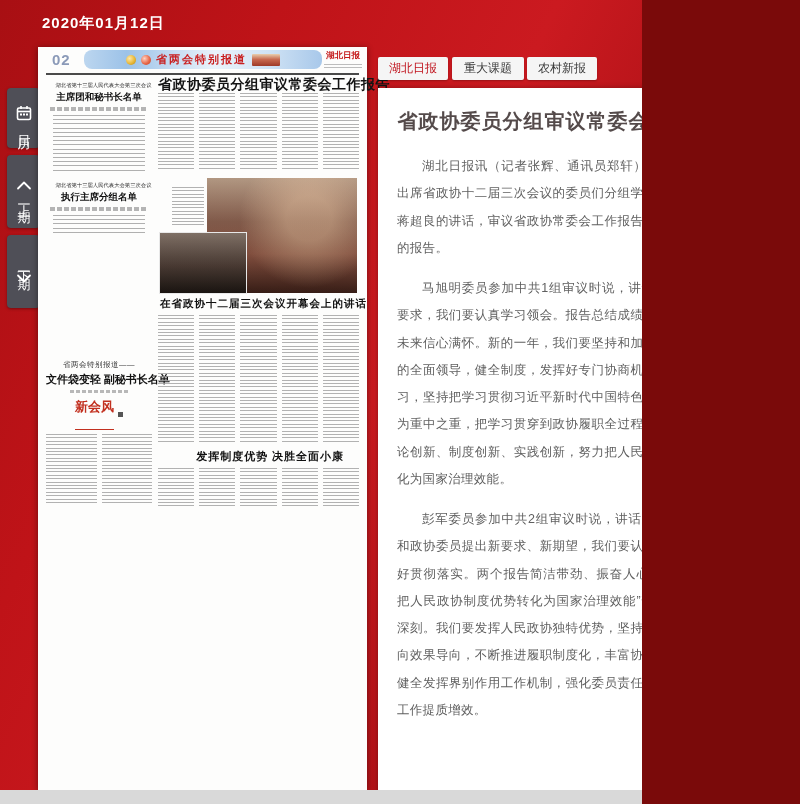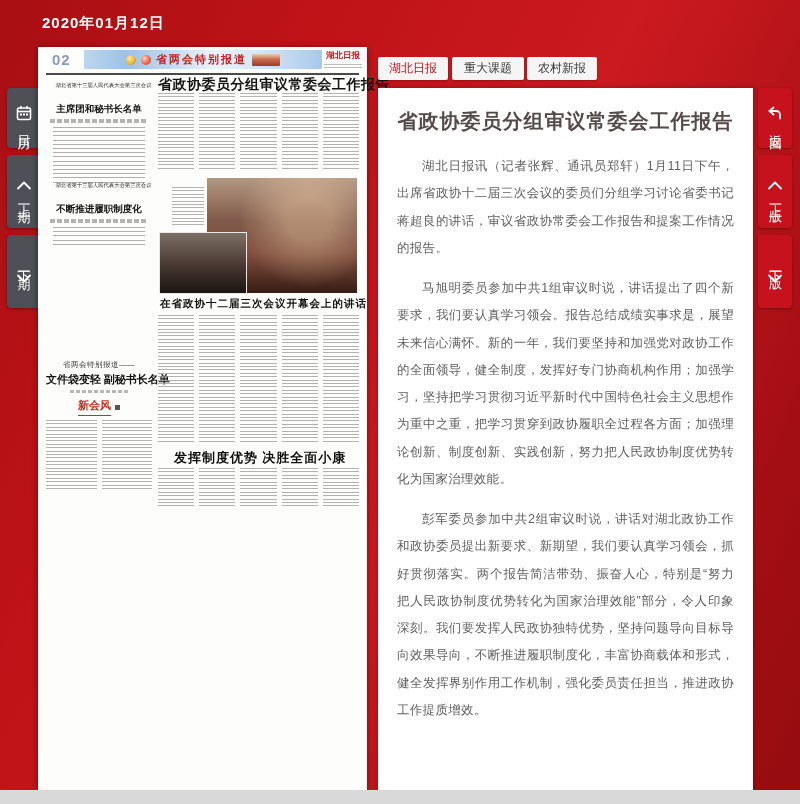--- a/index.html
+++ b/index.html
@@ -1,18 +1,18 @@
 <!DOCTYPE html>
 <html><head>
 <meta charset="utf-8">
 <style>
   html,body{margin:0;padding:0;}
   body{width:800px;height:804px;overflow:hidden;background:#7a0a0a;
        font-family:"Liberation Sans",sans-serif;}
-  .stage{position:relative;width:800px;height:804px;overflow:hidden;
+  .stage{position:relative;width:642px;height:804px;overflow:hidden;
          background:linear-gradient(115deg,#a80f13 0%,#bf1318 28%,#cb1a20 55%,#a30e13 85%,#950c10 100%);}
 
   
   .date{position:absolute;left:42px;top:14px;font-size:15px;font-weight:700;color:#ffffff;letter-spacing:1px;}
   .archive{position:absolute;left:652px;top:20px;height:24px;display:flex;align-items:center;gap:5px;
            background:#ffffff;border:none;border-radius:3px;padding:0 10px;cursor:pointer;
            font-size:12px;color:#c0121c;font-family:inherit;box-shadow:0 1px 2px rgba(0,0,0,.25);}
   .archive svg{color:#c0121c;}
 
   
@@ -27,61 +27,61 @@
   .ln-next{left:7px;top:235px;width:33px;height:73px;}
   .rn-back{left:758px;top:88px;width:34px;height:60px;}
   .rn-prev{left:758px;top:155px;width:34px;height:73px;}
   .rn-next{left:758px;top:235px;width:34px;height:73px;}
 
   
   .paper{position:absolute;left:38px;top:47px;width:329px;height:743px;background:#fdfdfc;
          box-shadow:0 1px 6px rgba(0,0,0,.45);cursor:pointer;}
   .pageno{position:absolute;left:14px;top:4px;font-size:15px;font-weight:700;color:#8b9ab8;letter-spacing:1px;}
   .banner{position:absolute;left:46px;top:3px;width:238px;height:19px;display:flex;align-items:center;
-          justify-content:center;gap:5px;border-radius:1px;
+          justify-content:center;gap:5px;border-radius:8px;
           background:linear-gradient(90deg,#bcd6ef 0%,#9cc2e8 18%,#eaf3fb 55%,#cfe2f4 78%,#a8c8ea 100%);}
   .banner-text{font-size:11px;font-weight:900;color:#c92020;letter-spacing:2px;
                font-family:"Liberation Serif",serif;white-space:nowrap;}
   .emblem{width:10px;height:10px;border-radius:50%;
           background:radial-gradient(circle at 35% 35%,#ffe9a8,#e8b83a 55%,#b5860f);}
   .emblem.red{background:radial-gradient(circle at 35% 35%,#ffd2c2,#e86a4a 55%,#c23a1f);}
   .building{width:28px;height:12px;border-radius:1px;
             background:linear-gradient(180deg,#e8cfae 0%,#c86a50 45%,#9e3a28 100%);}
   .masthead{position:absolute;left:286px;top:3px;width:38px;text-align:center;}
   .masthead .mname{font-size:8.5px;font-weight:900;color:#c41818;white-space:nowrap;
                    font-family:"Liberation Serif",serif;}
   .mast-lines{height:6px;margin-top:2px;
               background-image:repeating-linear-gradient(180deg,#bdbdbd 0,#bdbdbd 1px,transparent 1px,transparent 3px);}
   .hrule{position:absolute;left:8px;top:26px;width:313px;height:0;border-top:2px solid #4a4a4a;}
   .p-headline{position:absolute;left:120px;top:29px;width:201px;text-align:center;
               font-size:14px;font-weight:900;color:#141414;letter-spacing:0.5px;
               font-family:"Liberation Serif",serif;white-space:nowrap;}
 
   .sec{position:absolute;left:8px;width:106px;text-align:center;}
   .sec-meeting{font-size:6.5px;color:#2a2a2a;white-space:nowrap;transform:scale(.82);transform-origin:center;}
-  .sec-title{font-size:9.5px;font-weight:900;color:#101010;margin-top:13px;
+  .sec-title{font-size:9.5px;font-weight:900;color:#101010;margin-top:1px;
              font-family:"Liberation Serif",serif;white-space:nowrap;}
   .sec-paren{height:4px;margin:3px 4px 0;
              background-image:repeating-linear-gradient(90deg,#b4b4b4 0 5px,transparent 5px 7px);}
   .names{margin:4px 7px 0;
          background-image:repeating-linear-gradient(180deg,#8f8f8f 0,#8f8f8f 1px,transparent 1px,transparent 4.2px);
          opacity:.7;}
   .s1{top:34px;} .s1 .names{height:56px;}
   .s2{top:134px;} .s2 .names{height:18px;}
   .s3{top:189px;} .s3 .names{height:33px;}
   .s4{top:257px;} .s4 .names{height:18px;}
 
   .feature{position:absolute;left:8px;top:313px;width:106px;text-align:center;}
   .f-kicker{font-size:7.5px;color:#333;letter-spacing:.5px;}
   .f-title{font-size:11px;font-weight:900;color:#121212;margin-top:2px;white-space:nowrap;
            font-family:"Liberation Serif",serif;}
   .f-byline{height:3px;margin:3px 24px 0;
             background-image:repeating-linear-gradient(90deg,#b8b8b8 0 4px,transparent 4px 6px);}
   .f-tagrow{margin-top:5px;display:flex;align-items:center;justify-content:center;gap:4px;}
-  .f-tag{font-size:11px;font-weight:700;color:#c2301f;border-bottom:1px solid #c2301f;padding-bottom:2px;}
+  .f-tag{font-size:13px;font-weight:700;color:#c2301f;border-bottom:1px solid #c2301f;padding-bottom:13px;}
   .f-tagsq{width:5px;height:5px;background:#555;}
   .f-cols{display:flex;gap:5px;margin-top:4px;}
   .f-cols .ft{flex:1;height:70px;}
 
   .ft{background-image:repeating-linear-gradient(180deg,#9f9f9f 0,#9f9f9f 1px,transparent 1px,transparent 3.4px);
       opacity:.8;}
   .colrow{position:absolute;left:120px;width:201px;display:flex;gap:5px;}
   .colrow .ft{flex:1;}
   .row1{top:46px;} .row1 .ft{height:78px;}
   .row2{top:268px;} .row2 .ft{height:128px;}
@@ -92,22 +92,22 @@
             background:linear-gradient(180deg,rgba(255,255,255,.18),rgba(0,0,0,.22)),
                        radial-gradient(circle at 68% 35%,rgba(222,178,140,.6) 0 18%,transparent 55%),
                        linear-gradient(180deg,#a08066 0%,#7c4c38 38%,#8e4e3a 66%,#46251c 100%);}
   .photo-sm{position:absolute;left:122px;top:186px;width:86px;height:60px;z-index:2;
             outline:1px solid #e8e8e8;
             background:linear-gradient(180deg,rgba(255,255,255,.12),rgba(0,0,0,.3)),
                        linear-gradient(180deg,#6d5c50 0%,#4a372e 55%,#251d18 100%);}
   .speech-hl{position:absolute;left:122px;top:250px;width:200px;text-align:center;
              font-size:10.5px;font-weight:900;color:#101010;letter-spacing:1px;white-space:nowrap;
              font-family:"Liberation Serif",serif;}
-  .bottom-hl{position:absolute;left:122px;top:402px;width:200px;text-align:center;
-             font-size:13px;font-weight:900;color:#101010;letter-spacing:1px;white-space:nowrap;
+  .bottom-hl{position:absolute;left:132px;top:402px;width:200px;text-align:center;
+             font-size:11px;font-weight:900;color:#101010;letter-spacing:1px;white-space:nowrap;
              font-family:"Liberation Serif",serif;}
 
   
   .tab{position:absolute;top:57px;height:23px;line-height:23px;text-align:center;background:#f5f5f5;
        border:none;border-radius:2px;font-size:12px;color:#3a3a3a;cursor:pointer;font-family:inherit;
        box-shadow:0 1px 2px rgba(0,0,0,.25);padding:0;}
   .tab.active{color:#c0121c;}
   .tab1{left:378px;width:70px;} .tab2{left:452px;width:72px;} .tab3{left:527px;width:70px;}
 
   
@@ -176,21 +176,21 @@
     <div class="p-headline">省政协委员分组审议常委会工作报告</div>
 
     <div class="sec s1">
       <div class="sec-meeting">湖北省第十三届人民代表大会第三次会议</div>
       <div class="sec-title">主席团和秘书长名单</div>
       <div class="sec-paren"></div>
       <div class="names"></div>
     </div>
     <div class="sec s2">
       <div class="sec-meeting">湖北省第十三届人民代表大会第三次会议</div>
-      <div class="sec-title">不断推进履职制度化</div>
+      <div class="sec-title">执行主席分组名单</div>
       <div class="sec-paren"></div>
       <div class="names"></div>
     </div>
 
     <div class="feature">
       <div class="f-kicker">省两会特别报道——</div>
       <div class="f-title">文件袋变轻 副秘书长名单</div>
       <div class="f-byline"></div>
       <div class="f-tagrow">
         <span class="f-tag">新会风</span>

